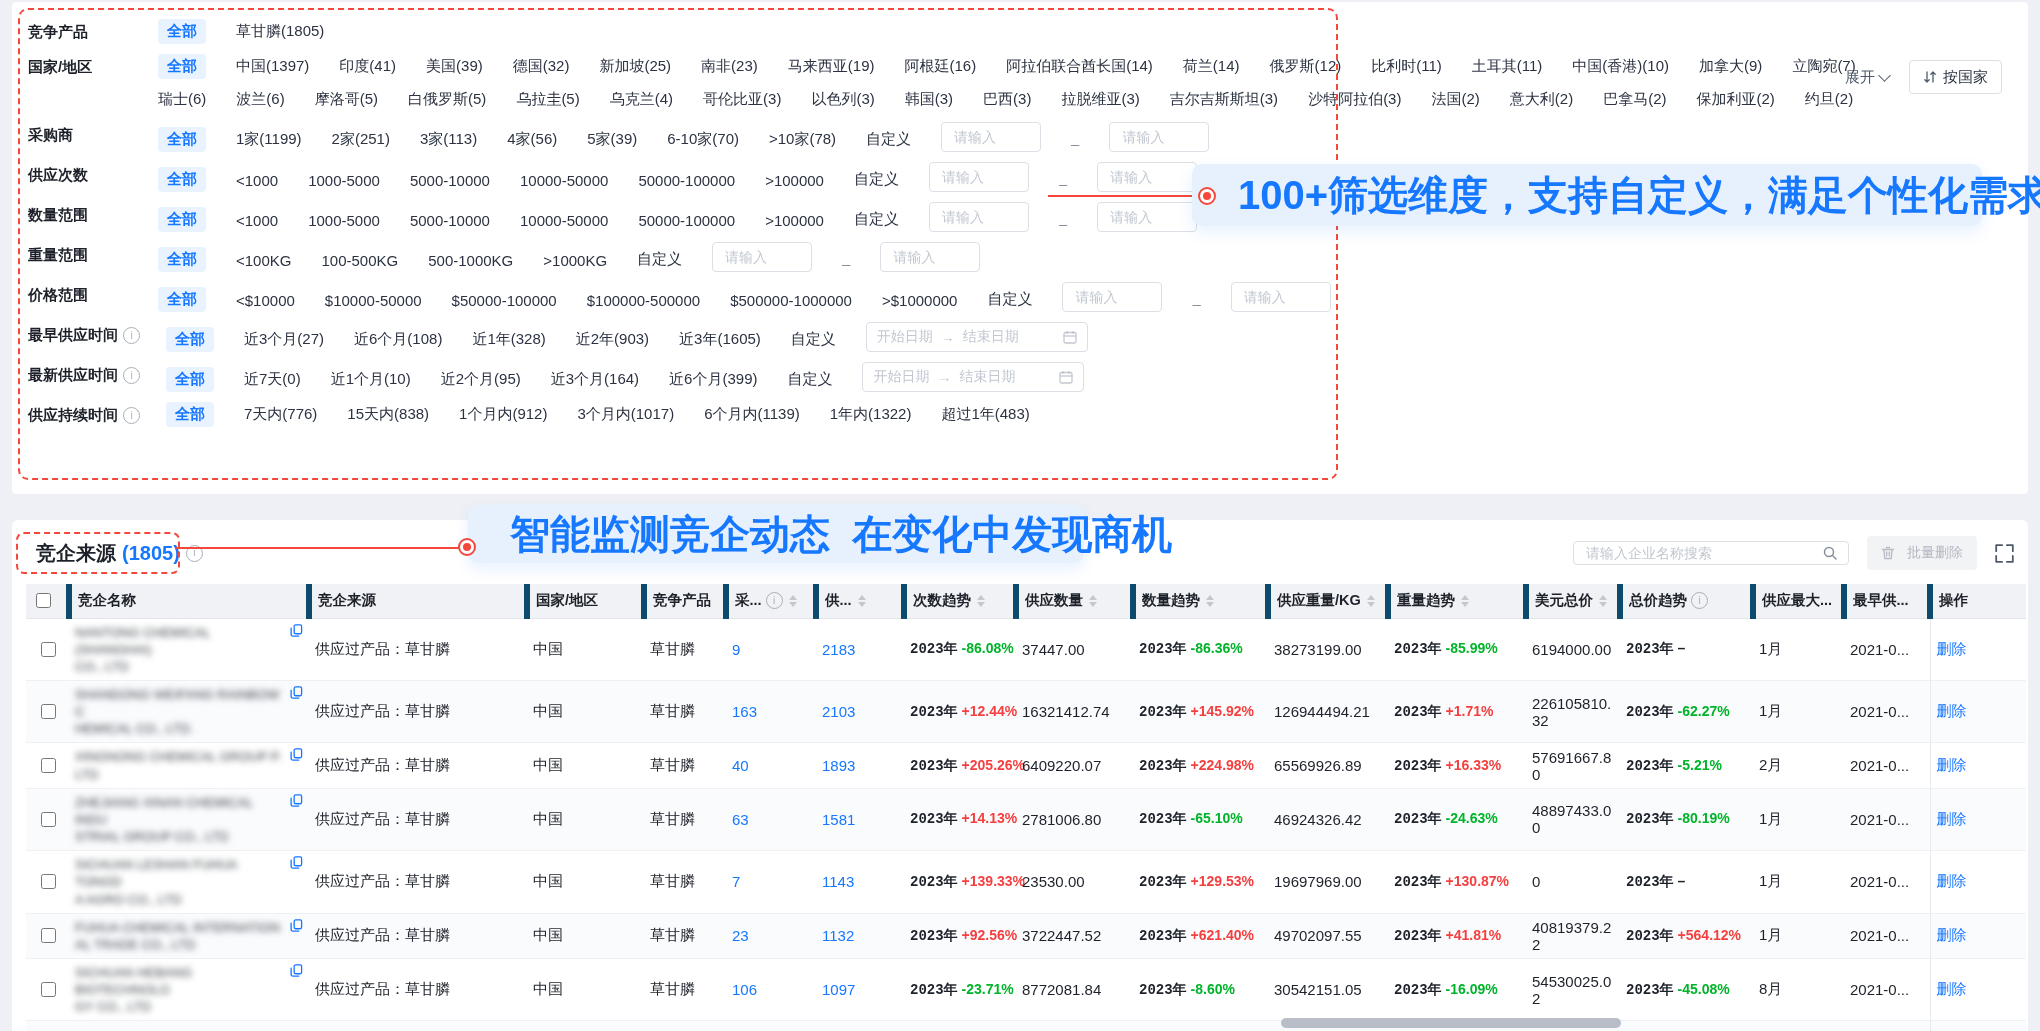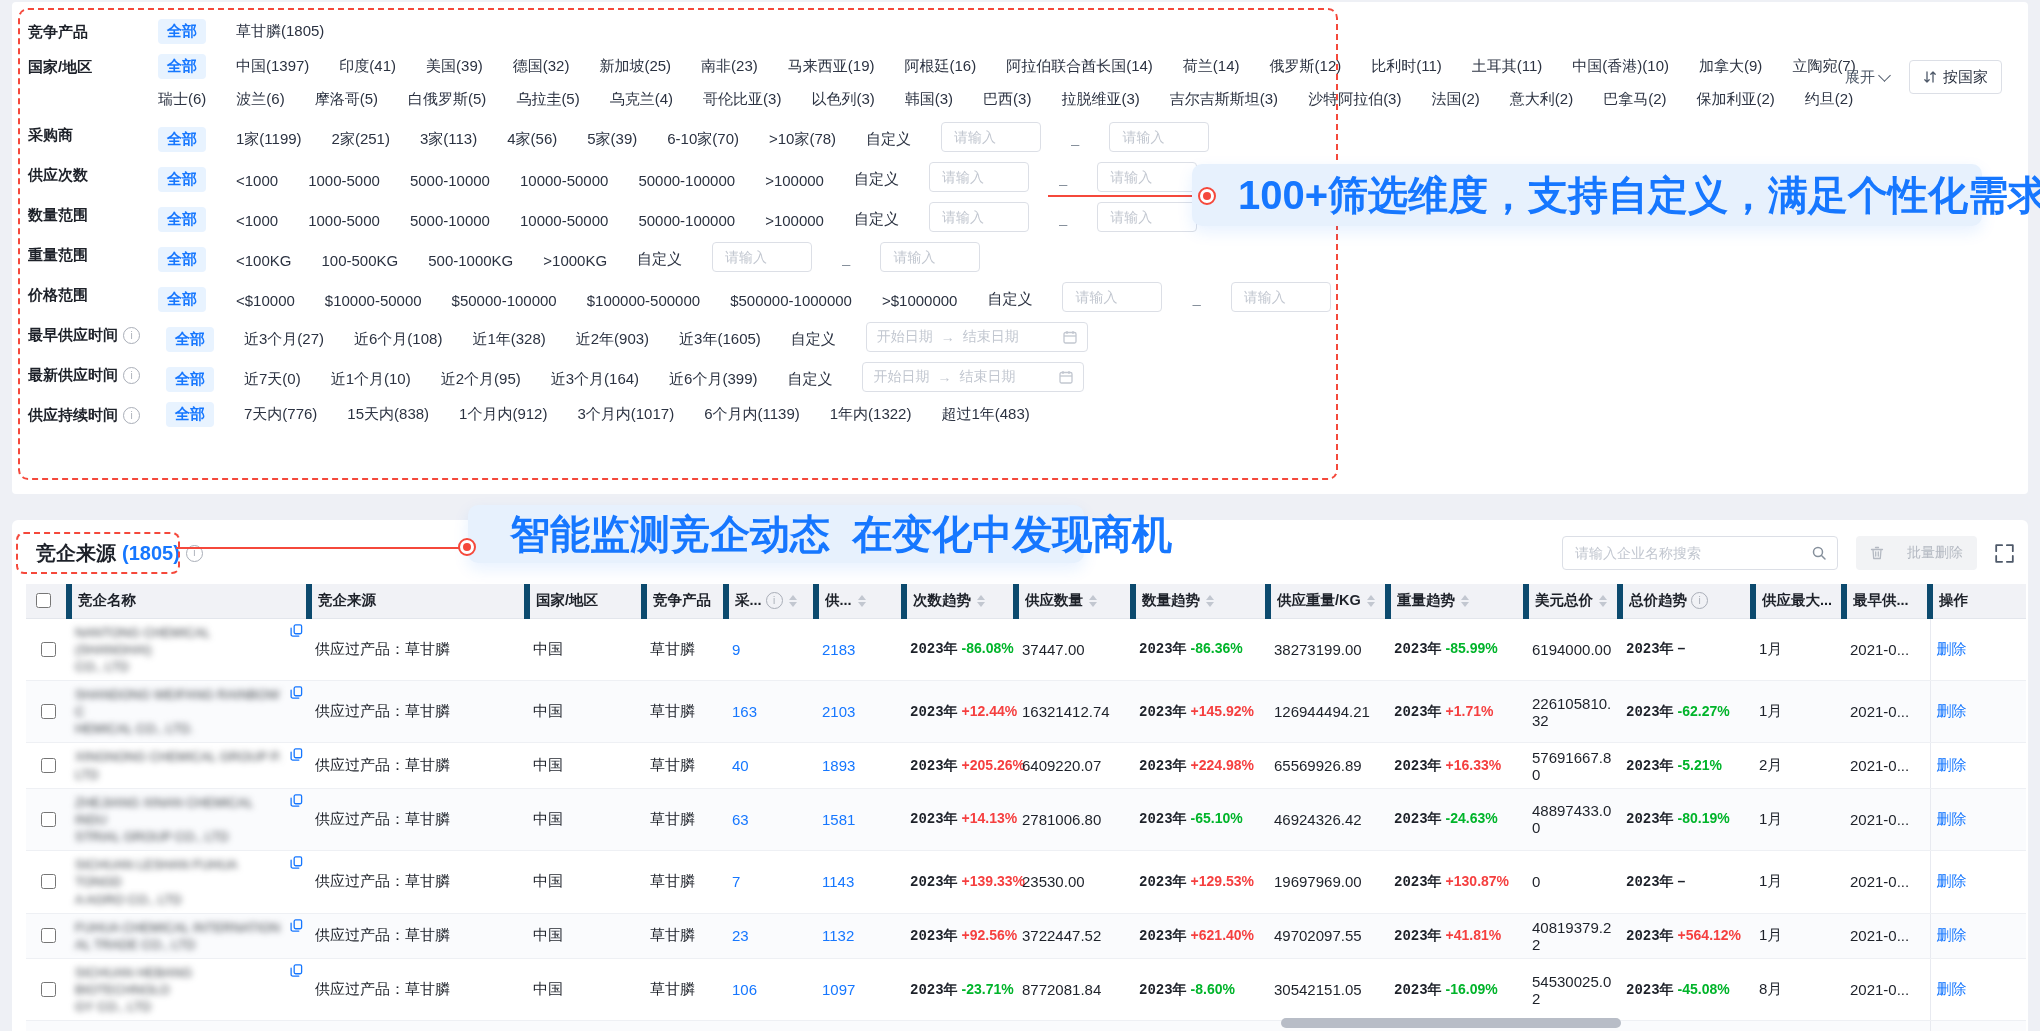--- a/index.html
+++ b/index.html
@@ -91,28 +91,28 @@
   
   .table-panel{
     position:absolute;left:12px;right:12px;top:520px;bottom:0;
     background:#fff;border-radius:6px 6px 0 0;padding:14px 14px 0;box-sizing:border-box;
   }
   .toolbar{display:flex;justify-content:space-between;align-items:center;height:38px;padding-left:10px;}
   .total{font-size:20px;font-weight:700;display:flex;align-items:center;gap:6px;}
   .total-num{color:#1677ff;}
   .toolbar-right{display:flex;align-items:center;gap:18px;}
   .search-box{
-    width:276px;height:34px;border:1px solid #dcdfe6;border-radius:4px;
+    width:276px;height:24px;border:1px solid #dcdfe6;border-radius:4px;
     display:flex;align-items:center;padding:0 10px;background:#fff;box-sizing:border-box;
   }
   .search-box input{flex:1;border:none;outline:none;font-size:14px;background:transparent;font-family:inherit;}
   .search-ic{display:inline-flex;cursor:pointer;}
   .batch-del{
     height:34px;padding:0 14px;background:#f2f3f5;color:#b4b9c2;border:none;border-radius:4px;
-    font-size:14px;display:flex;align-items:center;gap:23px;cursor:not-allowed;font-family:Liberation Sans, sans-serif;
+    font-size:14px;display:flex;align-items:center;gap:12px;cursor:not-allowed;font-family:Liberation Sans, sans-serif;
   }
   .fs-ic{display:inline-flex;cursor:pointer;}
 
   table.comp-table{border-collapse:collapse;table-layout:fixed;width:2000px;margin-top:12px;font-size:15px;}
   .comp-table thead th{
     background:#f1f2f6;height:34px;font-size:14.5px;font-weight:700;text-align:left;
     padding:0 6px;border-right:6px solid #0c4a6e;border-bottom:1px solid #e3e6ec;box-sizing:border-box;
   }
   .comp-table thead th:last-child{border-right:none;margin-left:17px;}
   .th-wrap{display:flex;align-items:center;gap:4px;white-space:nowrap;overflow:hidden;}

